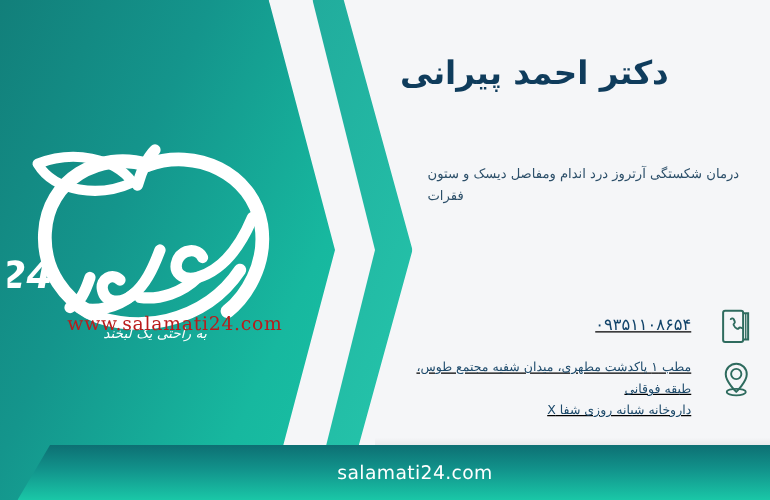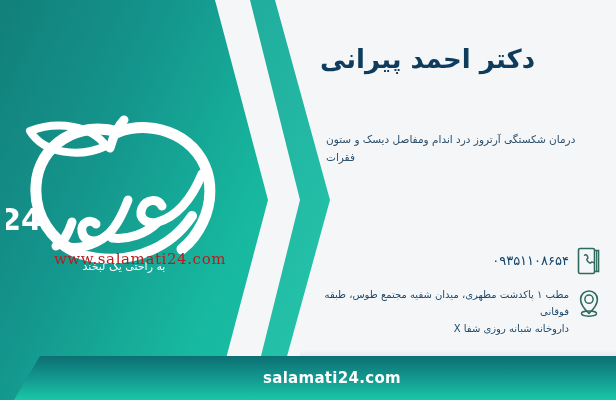--- a/index.html
+++ b/index.html
@@ -26,20 +26,21 @@
   .teal-gapline{
     position:absolute;left:0;top:0;width:330px;height:400px;
     background:#f5f6f8;
     clip-path:polygon(215px 0, 252px 0, 307px 200px, 252px 400px, 215px 400px, 268px 200px);
   }
 
   
   .logo-wrap{
     position:absolute;left:6px;top:104px;width:240px;height:175px;
     color:#a16207;
+    font-style:italic;
   }
   .logo-wrap svg{display:block;width:100%;height:100%;}
   .logo-url{
     position:absolute;left:40px;top:250px;width:200px;text-align:center;
     color:#b91c1c;font-size:15px;letter-spacing:.6px;
     font-family:"DejaVu Serif","Liberation Serif",serif;direction:ltr;
   }
 
   
   .content{position:absolute;left:300px;top:0;width:316px;height:316px;}
@@ -49,45 +50,45 @@
     text-align:left;direction:rtl;
     font-size:26px;font-weight:bold;color:#0f3c5c;
     letter-spacing:.2px;
   }
   .doc-specialty{
     position:absolute;right:22px;top:92px;left:20px;
     text-align:left;direction:rtl;
     font-size:13px;font-weight:bold;color:#11496b;
   }
   .doc-desc{
-    position:absolute;right:22px;top:130px;left:26px;
+    position:absolute;right:22px;top:130px;left:42px;
     text-align:left;direction:rtl;
     font-size:10.5px;color:#2c4f69;line-height:1.75;
   }
 
-  .info-row{position:absolute;display:flex;align-items:center;gap:7px;direction:rtl;}
+  .info-row{position:absolute;display:flex;align-items:center;gap:23px;direction:rtl;text-decoration:underline;}
   .info-icon{flex:0 0 auto;width:26px;height:30px;color:#2e6b5e;}
   .info-icon svg{display:block;width:100%;height:100%;}
   .info-text{font-size:10px;color:#1d4a6b;line-height:1.7;text-align:right;direction:rtl;}
 
   .row-phone{right:14px;top:246px;left:auto;}
   .row-phone .info-text{font-size:13px;color:#12446a;letter-spacing:.5px;}
   .row-addr{right:14px;top:286px;left:18px;align-items:flex-start;}
   .row-addr .info-icon{margin-top:2px;}
 
   
   .footer{
     position:absolute;left:0;bottom:0;width:616px;height:44px;
     background:linear-gradient(180deg,#0d6f73 0%,#12968d 48%,#1ac7a7 100%);
     clip-path:polygon(40px 0, 616px 0, 616px 44px, 14px 44px);
   }
   .footer-text{
     position:absolute;left:0;right:0;top:0;height:44px;
     display:flex;align-items:center;justify-content:center;
-    color:#ffffff;font-size:15px;font-weight:bold;letter-spacing:.3px;direction:ltr;margin-left:48px;
+    color:#ffffff;font-size:15px;font-weight:normal;letter-spacing:.3px;direction:ltr;margin-left:48px;
   }
   .footer-shadow{
     position:absolute;left:300px;bottom:44px;width:316px;height:6px;
     background:linear-gradient(180deg,rgba(0,0,0,0) 0%,rgba(0,0,0,.05) 100%);
   }
 </style>
 </head>
 <body>
 
 <div class="card">

